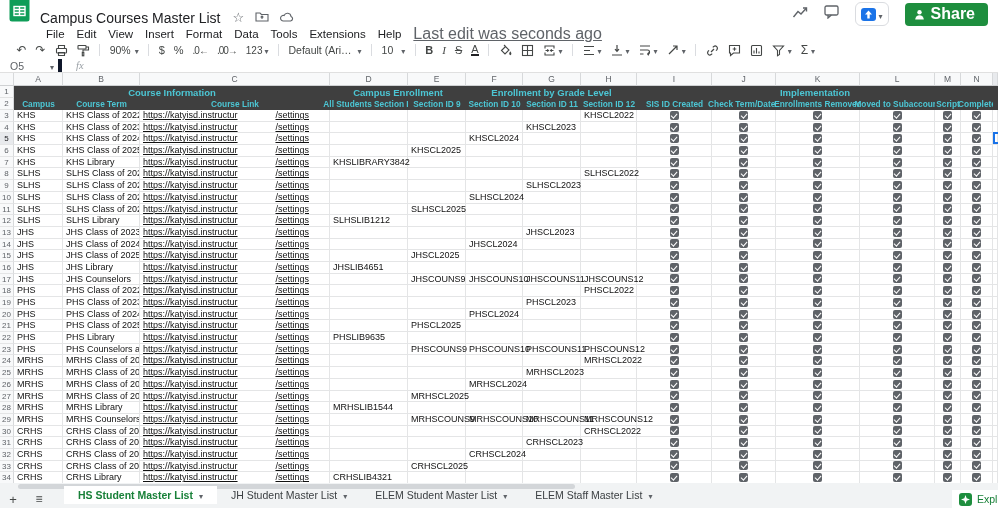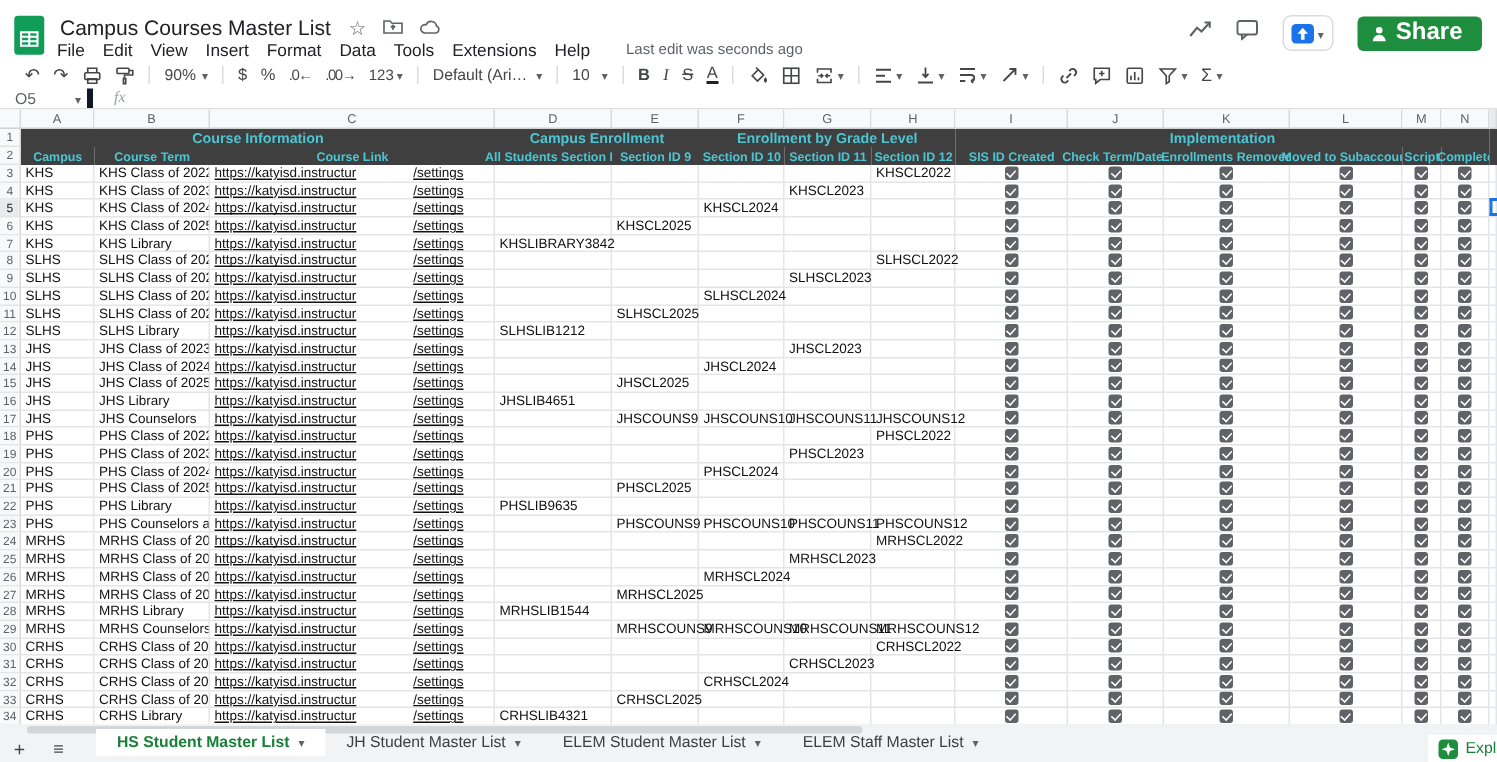--- a/index.html
+++ b/index.html
@@ -2,34 +2,34 @@
 <html style="--accent-cyan: #4cc6d4; --header-bg: #3f3f3f; --link-blue: #1155cc; --share-green: #1e8e3e; --tab-green: #188038; --selection-blue: #1a73e8; --logo-green: #0f9d58;"><head>
 <meta charset="utf-8">
 <style>
   * { margin:0; padding:0; box-sizing:border-box; }
   html,body { background:#e9e9e9; }
   .app {
     position:relative; width:998px; height:508px; background:#fff; overflow:hidden;
     font-family:"Liberation Sans","DejaVu Sans",sans-serif; color:#202124;
   }
   
-  .titlebar { display:flex; align-items:flex-start; height:26px; padding:10px 10px 0 9px; }
+  .titlebar { display:flex; align-items:flex-end; height:26px; padding:10px 10px 0 9px; }
   .logo { flex:0 0 auto; margin-right:10px; }
   .doc-title { font-size:14px; color:#202124; white-space:nowrap; }
   .title-icons { display:flex; align-items:center; gap:11px; margin-left:12px; color:#5f6368; }
   .i-star::before { content:"\2606"; font-size:13px; }
   .titlebar-right { margin-left:auto; display:flex; align-items:center; gap:16px; }
   .present-btn { display:flex; align-items:center; gap:3px; border:1px solid #dadce0; border-radius:6px; padding:2px 5px; }
   .cast-box { width:15px; height:13px; background:var(--selection-blue); border-radius:3px; display:flex; align-items:center; justify-content:center; }
   .share-btn { display:flex; align-items:center; gap:6px; background:var(--share-green); color:#fff; font-weight:bold; font-size:16px; height:23px; padding:0 13px 0 9px; border-radius:4px; }
   .i-caret::before { content:"\25BE"; font-size:8px; color:#5f6368; }
   
-  .menubar { display:flex; align-items:center; height:15px; padding-left:32px; font-size:11.5px; }
+  .menubar { display:flex; align-items:center; height:15px; padding-left:40px; font-size:11.5px; }
   .menu-item { padding:0 6px; cursor:default; }
-  .last-edit { margin-left:18px; font-size:10px; color:#5f6368; white-space:nowrap; }
+  .last-edit { margin-left:6px; font-size:16px; color:#5f6368; text-decoration:underline; white-space:nowrap; }
   
   .toolbar { display:flex; align-items:center; height:18px; padding-left:12px; font-size:11px; color:#444746; }
   .tb-btn { display:flex; align-items:center; padding:0 4.5px; height:18px; white-space:nowrap; }
   .tb-sep { width:1px; height:12px; background:#dadce0; margin:0 5px; flex:0 0 auto; }
   .tb-btn svg { display:block; }
   .i-undo::before { content:"\21B6"; font-size:12px; }
   .i-redo::before { content:"\21B7"; font-size:12px; }
   .i-currency::before { content:"$"; }
   .i-percent::before { content:"%"; }
   .i-dec0::before { content:".0\2190"; letter-spacing:-1px; font-size:10px; }

